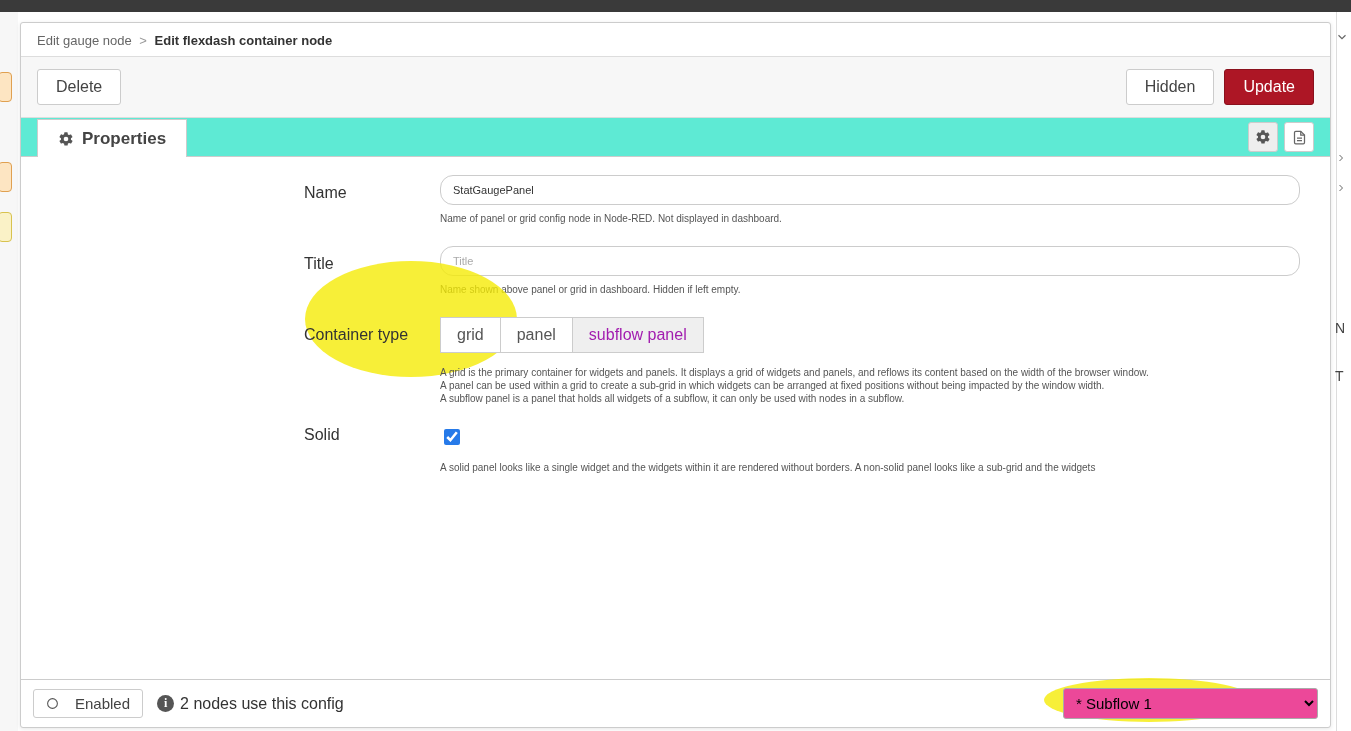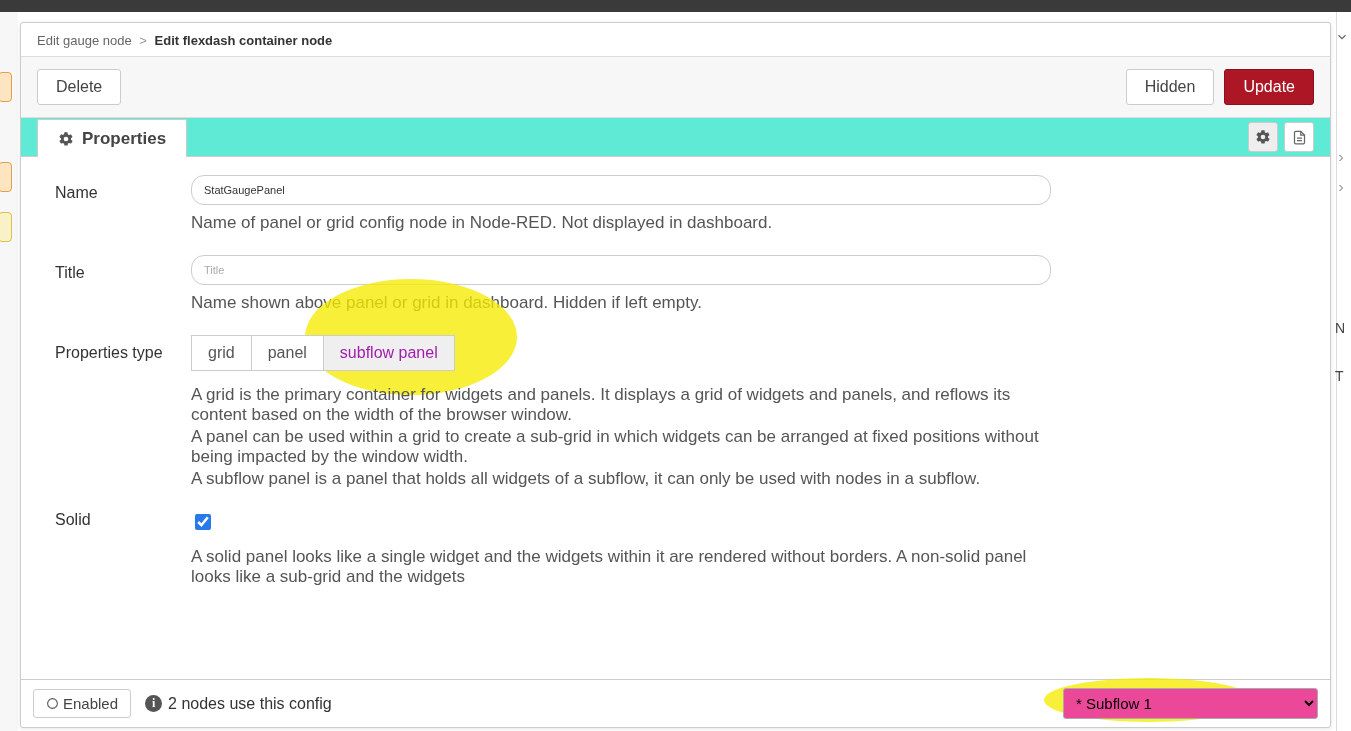--- a/index.html
+++ b/index.html
@@ -161,41 +161,42 @@
   .body {
     position: absolute;
     left: 0; right: 0; top: 0; bottom: 0;
     overflow-y: scroll;
     padding: 18px 20px 20px 34px;
   }
   .form-row {
     display: flex;
     align-items: flex-start;
     margin-bottom: 6px;
+    justify-content: flex-end;
   }
   .form-label {
     width: 136px;
     flex-shrink: 0;
     padding-top: 9px;
     font-size: 16px;
     color: #333;
   }
   .form-field { flex: 1; max-width: 870px; }
   .text-input {
     width: 100%;
     max-width: 860px;
     padding: 8px 12px;
     font-size: 11px;
     border: 1px solid #ccc;
     border-radius: 13px;
     color: #333;
   }
   .text-input::placeholder { color: #aaa; }
   .help {
-    font-size: 17px;
+    font-size: 10px;
     color: #555;
     margin: 8px 0 16px 0;
     max-width: 1090px;
   }
   .radio-group {
     display: inline-flex;
     border-radius: 2px;
     overflow: visible;
   }
   .radio-group .rb {
@@ -225,21 +226,21 @@
     border-top: 1px solid #ccc;
     padding: 8px 12px;
     display: flex;
     align-items: center;
     gap: 14px;
     position: relative;
   }
   .enabled-btn {
     display: flex;
     align-items: center;
-    gap: 4px;
+    gap: 16px;
     border: 1px solid #ccc;
     border-radius: 3px;
     padding: 5px 12px;
     cursor: pointer;
     font-size: 15px;
     color: #444;
     background: #fff;
   }
   .info-icon {
     display: inline-flex;
@@ -370,21 +371,21 @@
         <div class="form-row">
           <div class="form-label">Title</div>
           <div class="form-field">
             <input class="text-input" type="text" placeholder="Title" style="">
             <div class="help">Name shown above panel or grid in dashboard. Hidden if left empty.</div>
           </div>
         </div>
 
         <div class="form-row" style="position:relative">
           <div class="hl" style="left:250px; top:-56px; width:212px; height:116px;"></div>
-          <div class="form-label above-hl">Properties type</div>
+          <div class="form-label above-hl">Container type</div>
           <div class="form-field">
             <div class="radio-group above-hl">
               <div class="rb">grid</div>
               <div class="rb">panel</div>
               <div class="rb selected">subflow panel</div>
             </div>
             <div class="help above-hl" style="margin-top:14px; margin-bottom:2px">A grid is the primary container for widgets and panels. It displays a grid of widgets and panels, and reflows its content based on the width of the browser window.</div>
             <div class="help" style="margin-top:2px; margin-bottom:2px">A panel can be used within a grid to create a sub-grid in which widgets can be arranged at fixed positions without being impacted by the window width.</div>
             <div class="help" style="margin-top:2px">A subflow panel is a panel that holds all widgets of a subflow, it can only be used with nodes in a subflow.</div>
           </div>

